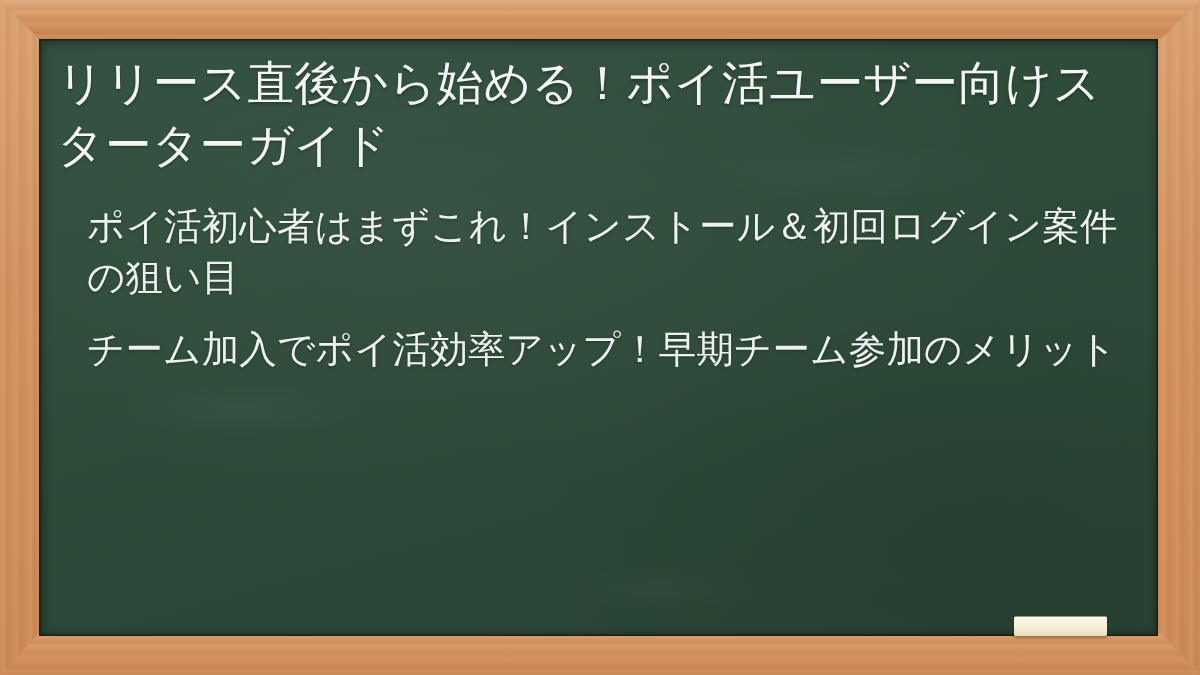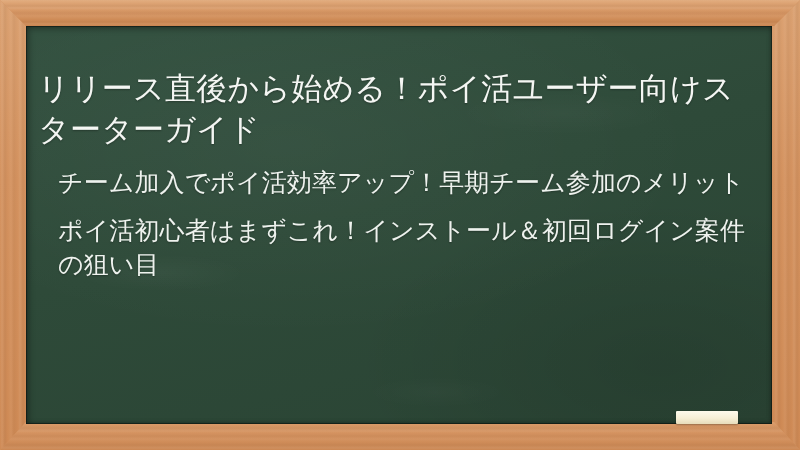--- a/index.html
+++ b/index.html
@@ -107,21 +107,20 @@
     background-image:
       radial-gradient(ellipse 120px 26px at 18% 62%, rgba(255,255,255,0.030) 0%, rgba(255,255,255,0) 72%),
       radial-gradient(ellipse 150px 30px at 72% 22%, rgba(255,255,255,0.022) 0%, rgba(255,255,255,0) 72%),
       radial-gradient(ellipse 100px 22px at 55% 92%, rgba(255,255,255,0.020) 0%, rgba(255,255,255,0) 72%);
   }
 
   
   .content {
     position: relative;
     padding: 10px 24px 0 12px;
-    margin-top: 32px;
   }
 
   .board-title {
     margin: 0;
     color: #f4f6f3;
     font-size: 31px;
     font-weight: 400;
     line-height: 1.33;
     letter-spacing: 0.2px;
     text-shadow: 0 1px 2px rgba(0,0,0,0.30);
@@ -165,22 +164,22 @@
   <div class="rail rail-bottom"></div>
 
   <div class="chalkboard">
     <div class="chalk-dust"></div>
 
     <div class="content">
 
       <h1 class="board-title">リリース直後から始める！ポイ活ユーザー向けスターターガイド</h1>
 
       <ul class="topic-list">
+        <li class="topic-item">ポイ活初心者はまずこれ！インストール＆初回ログイン案件の狙い目</li>
         <li class="topic-item">チーム加入でポイ活効率アップ！早期チーム参加のメリット</li>
-        <li class="topic-item">ポイ活初心者はまずこれ！インストール＆初回ログイン案件の狙い目</li>
       </ul>
 
     </div>
   </div>
 
   <div class="chalk-stick"></div>
 
 </div>
 
 </body></html>

